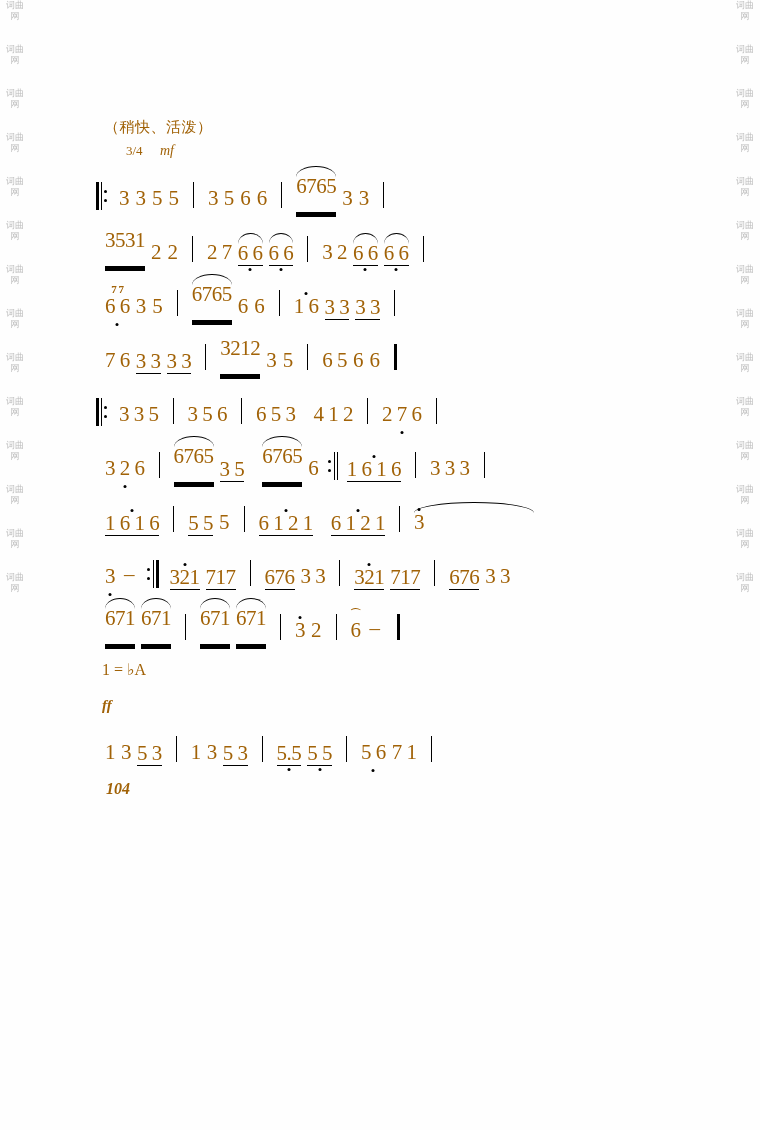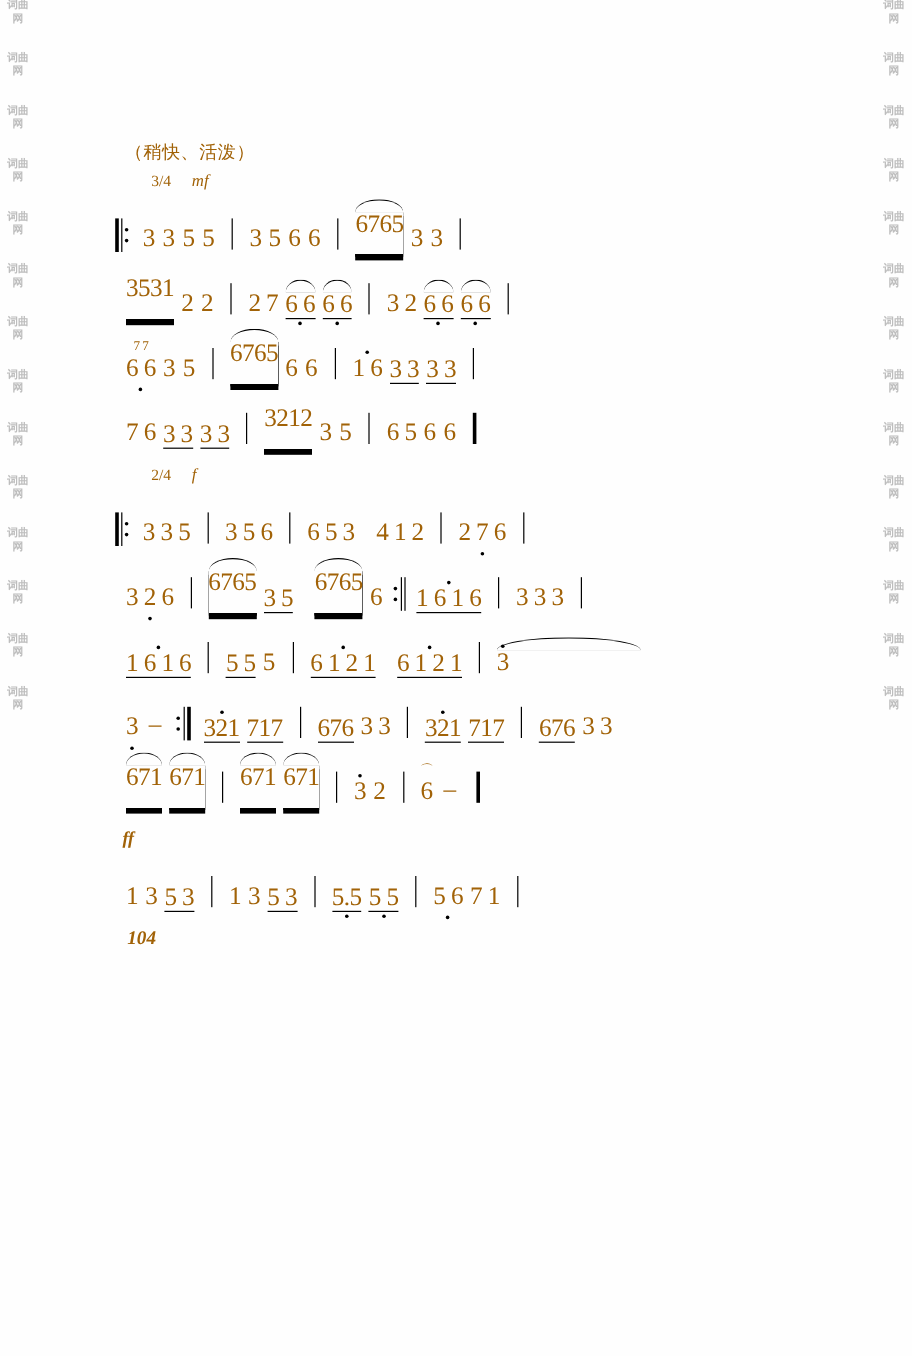--- a/index.html
+++ b/index.html
@@ -35,21 +35,20 @@
     color: #c9c9c9;
     text-align: center;
     letter-spacing: 0px;
     user-select: none;
   }
   .wm-left { left: 2px; }
   .wm-right { right: 2px; }
   .wm-block {
     margin-bottom: 22px;
     color: #bdbdbd;
-    font-weight: bold;
   }
 
   
   .sheet {
     position: absolute;
     left: 96px;
     top: 118px;
     width: 540px;
     font-family: "Liberation Serif", serif;
     color: #a16207;
@@ -165,20 +164,21 @@
     border-top: 1.4px solid #000;
     border-radius: 50% / 100% 100% 0 0;
   }
   .accent-above {
     position: absolute;
     left: 50%;
     transform: translateX(-50%);
     top: -11px;
     font-size: 11px;
     line-height: 11px;
+    font-weight: bold;
   }
   .key-sig {
     font-size: 16px;
     margin-top: 16px;
     margin-left: 6px;
     font-family: "Liberation Serif", serif;
   }
   .ff {
     font-style: italic;
     font-weight: bold;
@@ -343,24 +343,20 @@
       </div>
       <div class="barline"></div>
       <div class="bar">
         <span class="note group">6 5</span>
         <span class="note">6</span>
         <span class="note">6</span>
       </div>
       <div class="barline thick"></div>
     </div>
 
-    <div class="meter-row" style="margin-top:14px;">
-      <span class="meter">2/4</span>
-      <span class="dyn">f</span>
-    </div>
 
     <div class="sysrow">
       <div class="repeat-start">
         <div class="thickline"></div>
           <div class="thinline"></div>
         <div class="repeat-dots">
             <span></span>
             <span></span>
           </div>
       </div>
@@ -492,20 +488,21 @@
         <span class="note">2</span>
       </div>
       <div class="barline"></div>
       <div class="bar">
         <span class="note group">6<span class="accent-above">⌒</span></span>
         <span class="dash">–</span>
       </div>
       <div class="barline thick"></div>
     </div>
 
+    <div class="key-sig">1 = ♭A</div>
 
     <div class="ff">ff</div>
 
     <div class="sysrow">
       <div class="bar">
         <span class="note group">1</span>
         <span class="note group">3</span>
         <span class="note underline1 group">5 3</span>
       </div>
       <div class="barline"></div>

